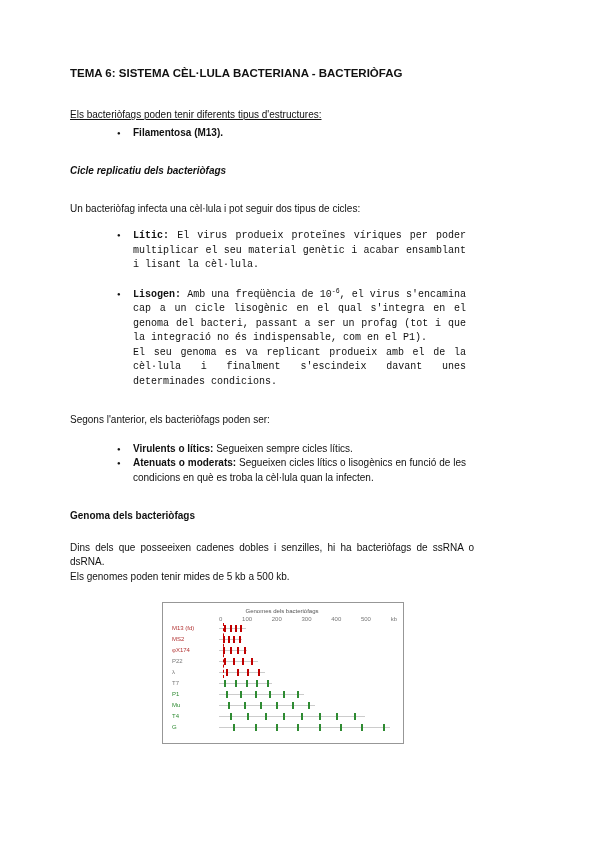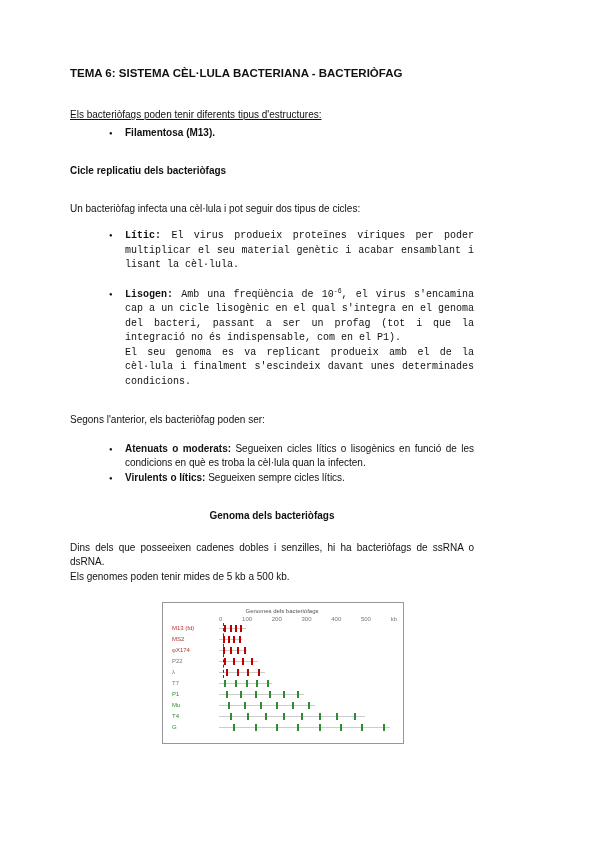--- a/index.html
+++ b/index.html
@@ -24,23 +24,23 @@
   }
   .para{margin:0;}
   .mt-lead{margin-top:27px;text-decoration:underline;}
   .b{font-weight:bold;}
   h2{
     font-size:10px;
     font-weight:bold;
     margin:0;
     text-align:left;
   }
-  .h-cicle{margin-top:24px;}
-  .h-genoma{margin-top:24px;text-align:center;}
-  ul{list-style:none;margin:0;padding:0 0 0 38px;}
+  .h-cicle{margin-top:24px;font-style:italic;}
+  .h-genoma{margin-top:24px;}
+  ul{list-style:none;margin:8px;padding:0 0 0 38px;}
   ul.tight{margin-top:3px;}
   ul.spaced{margin-top:14px;font-family:Liberation Mono, monospace;}
   ul.spaced li + li{margin-top:15px;}
   li{position:relative;padding-left:17px;}
   li::before{
     content:"●";
     position:absolute;left:1px;top:0;
     font-size:6px;line-height:14.5px;color:#111;
   }
   sup{font-size:6.5px;vertical-align:super;line-height:0;}
@@ -96,25 +96,25 @@
   <p class="para" style="margin-top:23px;">Un bacteriòfag infecta una cèl·lula i pot seguir dos tipus de cicles:</p>
 
   <ul class="spaced" style="margin-top:13px;">
     <li><span class="b">Lític:</span><span> El virus produeix proteïnes víriques per poder multiplicar el seu material genètic i acabar ensamblant i lisant la cèl·lula.</span></li>
     <li>
       <span class="b">Lisogen:</span><span> Amb una freqüència de 10</span><sup>-6</sup><span>, el virus s'encamina cap a un cicle lisogènic en el qual s'integra en el genoma del bacteri, passant a ser un profag (tot i que la integració no és indispensable, com en el P1).</span>
       <div>El seu genoma es va replicant produeix amb el de la cèl·lula i finalment s'escindeix davant unes determinades condicions.</div>
     </li>
   </ul>
 
-  <p class="para" style="margin-top:24px;">Segons l'anterior, els bacteriòfag poden ser:</p>
+  <p class="para" style="margin-top:24px;">Segons l'anterior, els bacteriòfags poden ser:</p>
 
   <ul class="tight" style="margin-top:14px;">
+    <li><span class="b">Virulents o lítics:</span><span> Segueixen sempre cicles lítics.</span></li>
     <li><span class="b">Atenuats o moderats:</span><span> Segueixen cicles lítics o lisogènics en funció de les condicions en què es troba la cèl·lula quan la infecten.</span></li>
-    <li><span class="b">Virulents o lítics:</span><span> Segueixen sempre cicles lítics.</span></li>
   </ul>
 
   <h2 class="h-genoma">Genoma dels bacteriòfags</h2>
 
   <div class="genoma-block">
     <p class="para">Dins dels que posseeixen cadenes dobles i senzilles, hi ha bacteriòfags de ssRNA o dsRNA.</p>
     <p class="para">Els genomes poden tenir mides de 5 kb a 500 kb.</p>
   </div>
 
   <div class="figure">

